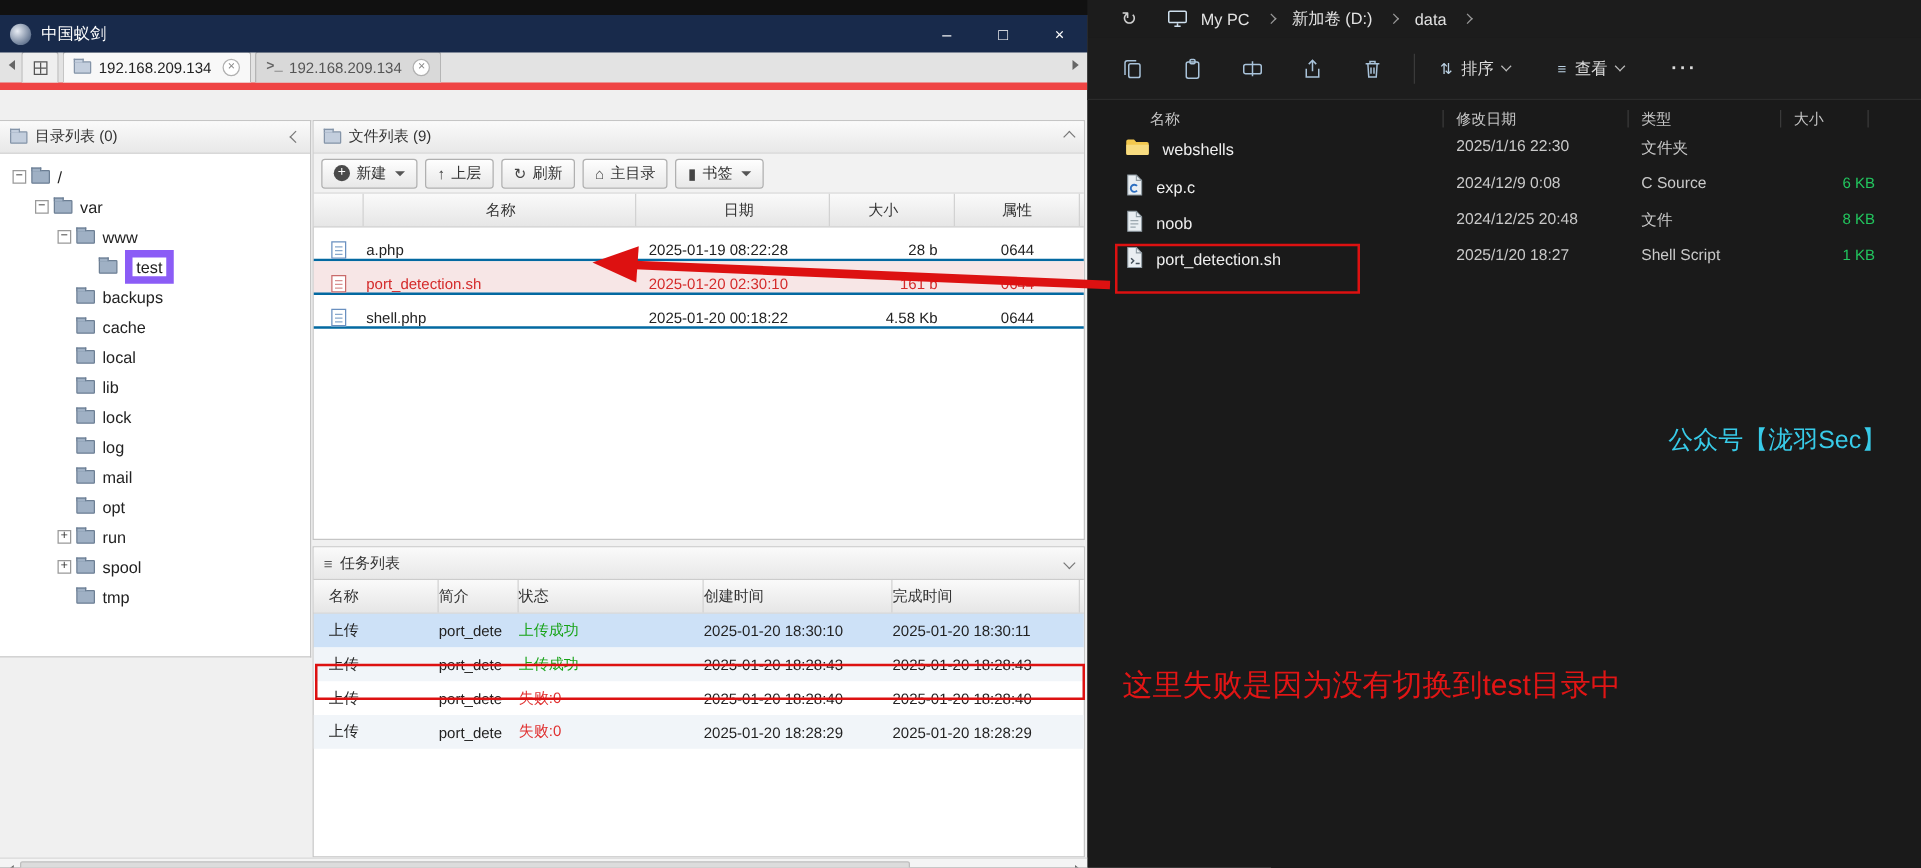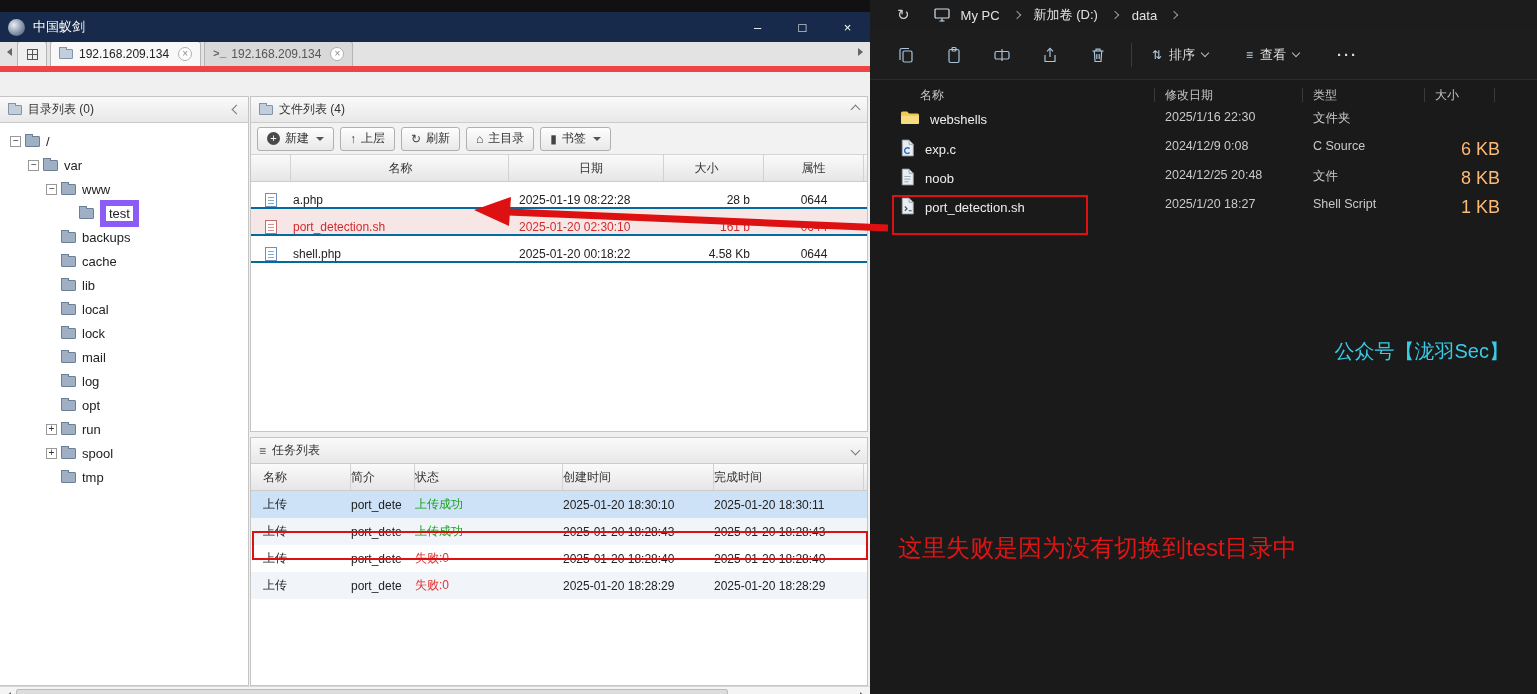--- a/index.html
+++ b/index.html
@@ -25,21 +25,21 @@
   .gridico::after{content:"";position:absolute;top:4.5px;left:0;right:0;height:1px;background:#555}
   .tab{height:25px;display:flex;align-items:center;padding:0 8px;font-size:12px;border:1px solid #b5b5b5;border-bottom:none;border-radius:3px 3px 0 0;margin-right:3px;background:#d9d9d9;color:#555}
   .tab.active{background:#f8f8f8;color:#222}
   .tabx{margin-left:9px;width:14px;height:14px;border:1px solid #b0b0b0;border-radius:50%;font-size:10px;line-height:12px;text-align:center;color:#888;background:#fff}
   .termico{font-size:11px;font-weight:bold;color:#666;margin-right:5px;font-family:"Liberation Mono",monospace}
   .mfolder{width:14px;height:10px;background:#c3cedd;border:1px solid #8494a8;border-radius:1px;position:relative;flex:none;margin-right:6px}
   .mfolder::before{content:"";position:absolute;top:-3px;left:-1px;width:6px;height:2px;background:#c3cedd;border:1px solid #8494a8;border-bottom:none}
   .spacer{flex:1}
 
   .panel{position:absolute;background:#fff;border:1px solid #c5c5c5}
-  #dirpanel{left:0;top:84px;width:249px;height:590px;border-left:none}
+  #dirpanel{left:0;top:84px;width:249px;height:430px;border-left:none}
   #filepanel{left:250px;top:84px;width:618px;height:336px}
   #taskpanel{left:250px;top:425px;width:618px;height:249px}
   .phead{height:26px;background:linear-gradient(#fafafa,#e8e8e8);border-bottom:1px solid #ccc;display:flex;align-items:center;padding:0 8px;font-size:12px;color:#333}
   .phico{margin-right:6px;color:#555;font-size:12px}
   .chev{width:7px;height:7px;border-right:1.5px solid #777;border-bottom:1.5px solid #777;flex:none}
   .chev.left{transform:rotate(135deg)}
   .chev.up{transform:rotate(-135deg)}
   .chev.down{transform:rotate(45deg)}
 
   .tree{padding:6px 2px;font-size:13px;color:#222}
@@ -104,21 +104,21 @@
   .dchev{width:6px;height:6px;border-right:1.4px solid #bbb;border-bottom:1.4px solid #bbb;transform:rotate(45deg);margin-top:-3px}
   .emore{font-size:15px;letter-spacing:2px;color:#dcdcdc;font-weight:bold}
   .ethead{height:30px;display:flex;align-items:center;padding-left:50px;font-size:12px;color:#c6c6c6}
   .ethead>div{position:relative;display:flex;align-items:center;height:100%}
   .ethead>div::after{content:"";position:absolute;right:10px;top:8px;width:1px;height:14px;background:#3a3a3a}
   .eh-name{width:245px}.eh-date{width:148px}.eh-type{width:122px}.eh-size{width:70px}
   .erow{display:flex;align-items:flex-start;height:29px;padding-left:30px;font-size:13px}
   .er-name{width:265px;display:flex;align-items:center;gap:10px;color:#eee}
   .er-date{width:148px;color:#c9c9c9;font-size:12.5px}
   .er-type{width:122px;color:#c9c9c9;font-size:12.5px}
-  .er-size{width:65px;text-align:right;color:#fdba74;font-size:18px;display:block}
+  .er-size{width:65px;text-align:right;color:#22c55e;font-size:12px;display:block}
   .ewm{position:absolute;right:28px;top:338px;color:#38cbe8;font-size:20px}
   .enote{position:absolute;left:28px;top:532px;color:#e01515;font-size:24px;white-space:nowrap}
 
   
   #arrow-svg{position:absolute;left:0;top:0;pointer-events:none}
   .rbox{position:absolute;border:2px solid #dd1111;pointer-events:none}
   #rbox-exp{left:892px;top:195px;width:196px;height:40px}
   #rbox-task{left:252px;top:531px;width:616px;height:29px}
 </style>
 </head>
@@ -196,41 +196,41 @@
           <span class="tlabel">backups</span>
         </div>
         <div class="titem d2">
           <span class="tgl hide"></span>
           <span class="tfolder"></span>
           <span class="tlabel">cache</span>
         </div>
         <div class="titem d2">
           <span class="tgl hide"></span>
           <span class="tfolder"></span>
+          <span class="tlabel">local</span>
+        </div>
+        <div class="titem d2">
+          <span class="tgl hide"></span>
+          <span class="tfolder"></span>
           <span class="tlabel">lib</span>
         </div>
         <div class="titem d2">
           <span class="tgl hide"></span>
           <span class="tfolder"></span>
-          <span class="tlabel">local</span>
-        </div>
-        <div class="titem d2">
-          <span class="tgl hide"></span>
-          <span class="tfolder"></span>
           <span class="tlabel">lock</span>
         </div>
         <div class="titem d2">
           <span class="tgl hide"></span>
           <span class="tfolder"></span>
+          <span class="tlabel">log</span>
+        </div>
+        <div class="titem d2">
+          <span class="tgl hide"></span>
+          <span class="tfolder"></span>
           <span class="tlabel">mail</span>
-        </div>
-        <div class="titem d2">
-          <span class="tgl hide"></span>
-          <span class="tfolder"></span>
-          <span class="tlabel">log</span>
         </div>
         <div class="titem d2">
           <span class="tgl hide"></span>
           <span class="tfolder"></span>
           <span class="tlabel">opt</span>
         </div>
         <div class="titem d2">
           <span class="tgl">+</span>
           <span class="tfolder"></span>
           <span class="tlabel">run</span>
@@ -244,21 +244,21 @@
           <span class="tgl hide"></span>
           <span class="tfolder"></span>
           <span class="tlabel">tmp</span>
         </div>
       </div>
     </div>
 
     <div class="panel" id="filepanel">
       <div class="phead">
         <span class="mfolder phico"></span>
-        <span>文件列表 (4)</span>
+        <span>文件列表 (9)</span>
         <div class="spacer"></div>
         <span class="chev up"></span>
       </div>
       <div class="ftoolbar">
         <div class="tbtn">
           <span class="ico-new">+</span>
           <span>新建</span>
           <span class="caret"></span>
         </div>
         <div class="tbtn">

